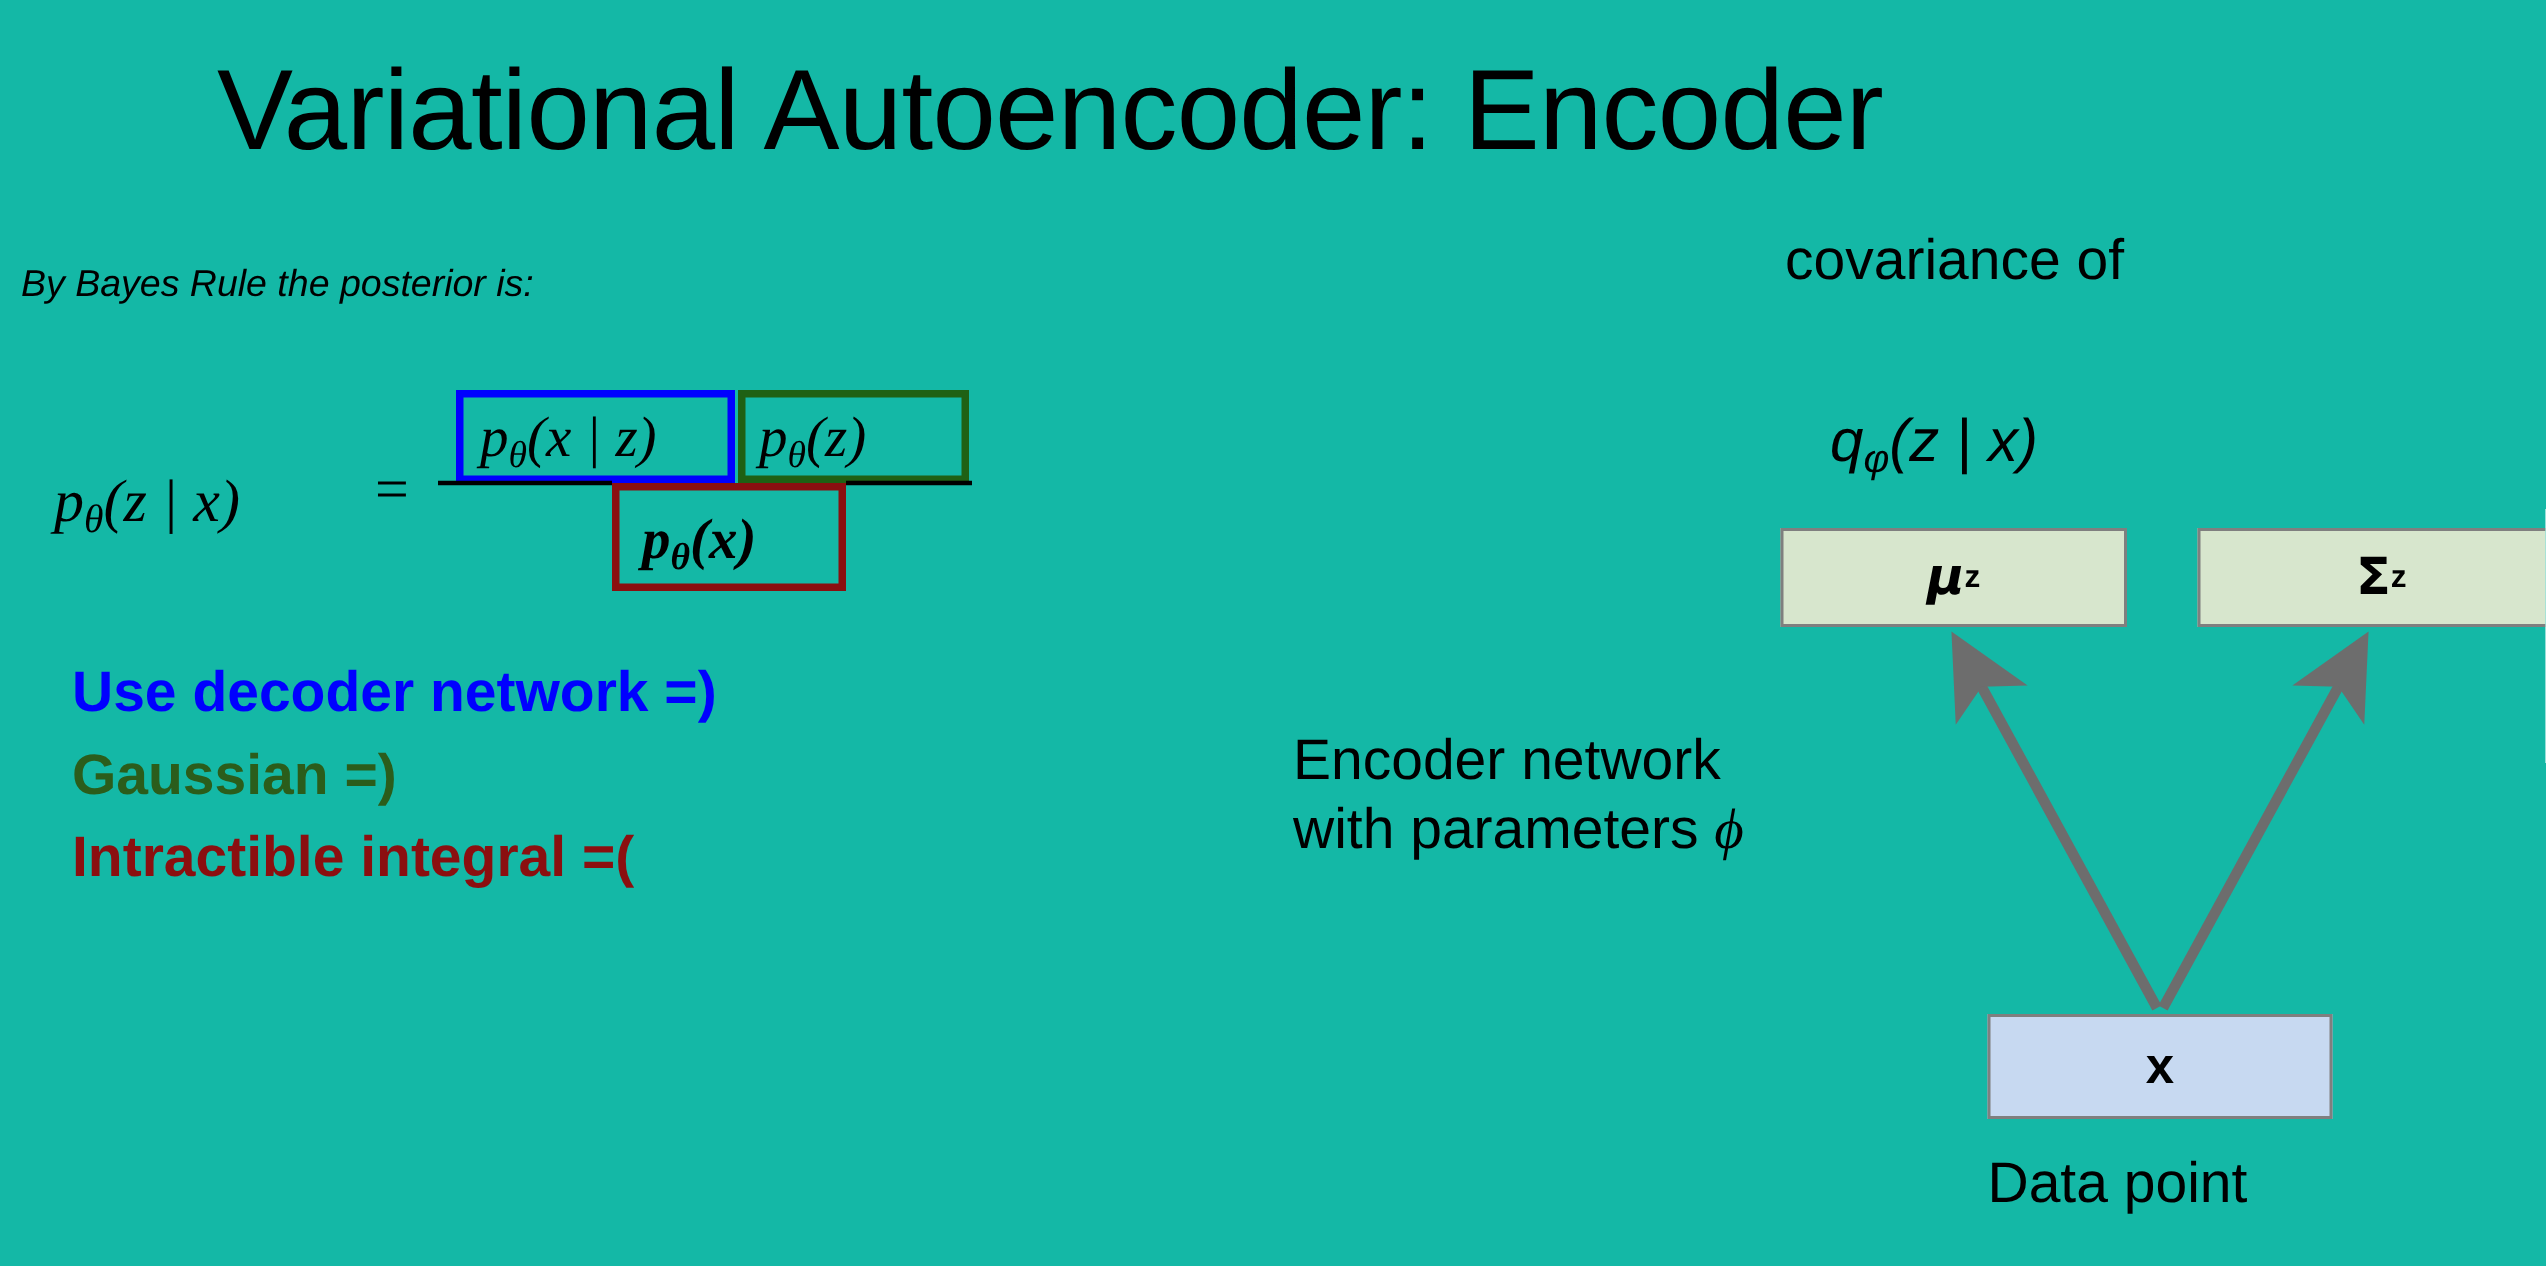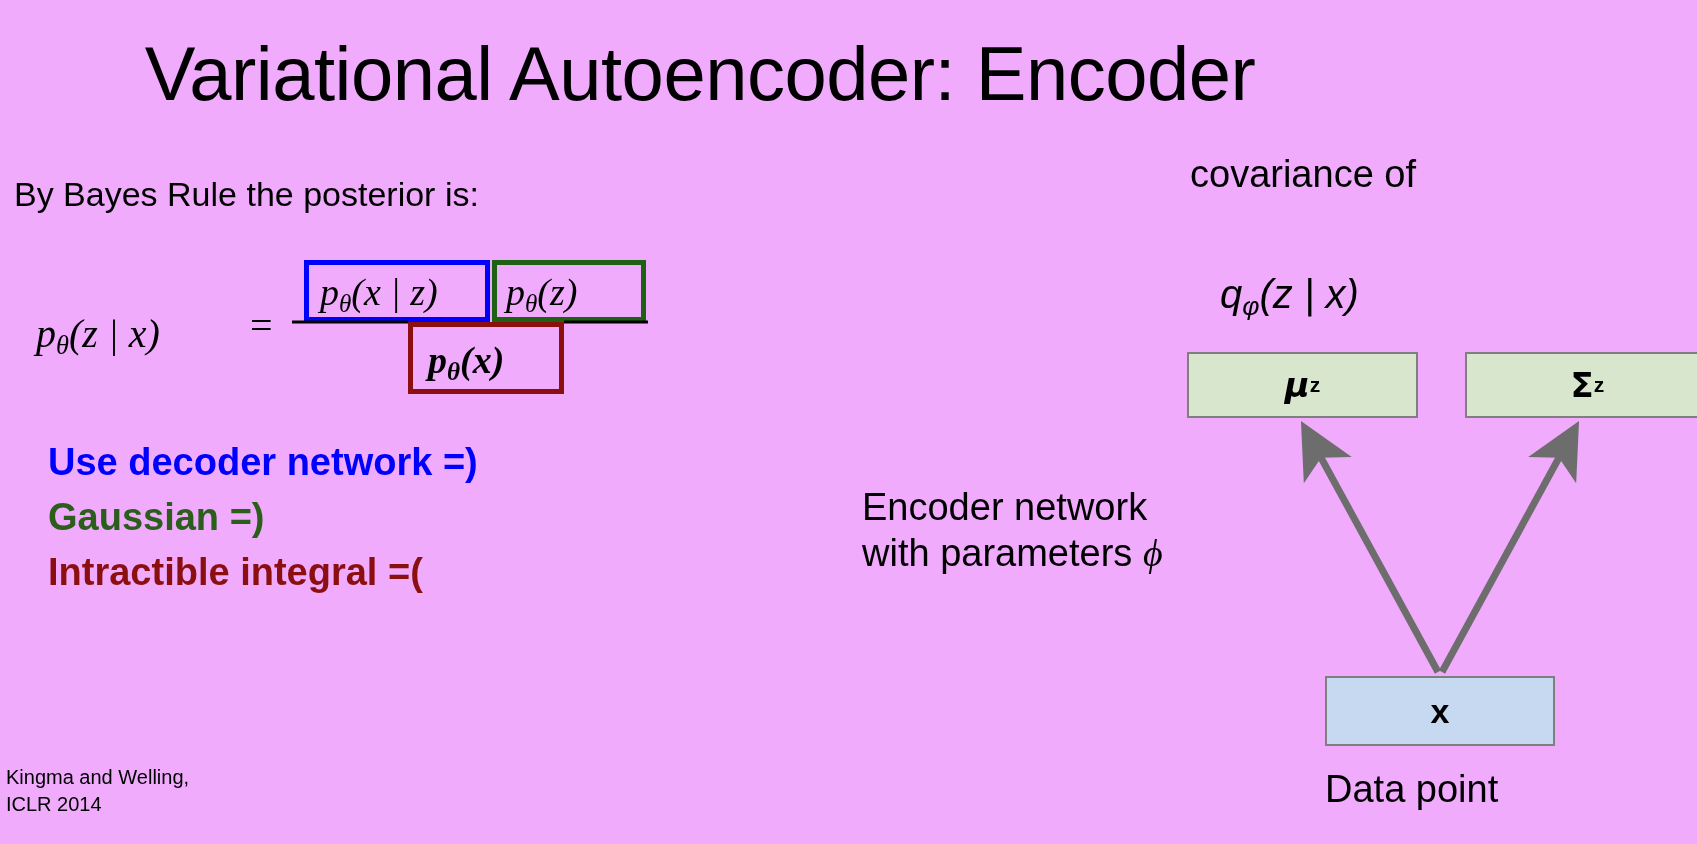--- a/index.html
+++ b/index.html
@@ -9,21 +9,21 @@
   }
   body {
     font-family: "Liberation Sans", sans-serif;
     color: #000000;
   }
   #slide {
     position: relative;
     width: 1697px;
     height: 844px;
     overflow: hidden;
-    background: #f0abfc;
+    background: #14b8a6;
   }
 
   
   .slide-title {
     position: absolute;
     left: 0;
     top: 36px;
     width: 1400px;
     text-align: center;
     font-size: 76px;
@@ -32,23 +32,24 @@
     letter-spacing: -0.5px;
     white-space: nowrap;
     color: #000;
   }
 
   
   .bayes-line {
     position: absolute;
     left: 14px;
     top: 176px;
-    font-size: 34px;
+    font-size: 25px;
     line-height: 1.1;
     white-space: nowrap;
+    font-style: italic;
   }
 
   
   .equation {
     position: absolute;
     left: 36px;
     top: 258px;
     width: 640px;
     height: 165px;
     font-family: "Liberation Serif", serif;
@@ -263,24 +264,20 @@
     <svg class="arrow-layer" style="left:0;top:0;width:640px;height:165px;">
       <line x1="256" y1="64" x2="372" y2="64" stroke="#000000" stroke-width="3"></line>
       <line x1="528" y1="64" x2="612" y2="64" stroke="#000000" stroke-width="3"></line>
     </svg>
   </div>
 
   <div class="note note-1">Use decoder network =)</div>
   <div class="note note-2">Gaussian =)</div>
   <div class="note note-3">Intractible integral =(</div>
 
-  <div class="citation">
-    <div>Kingma and Welling,</div>
-    <div>ICLR 2014</div>
-  </div>
 
   <div class="meancov">
     <div>covariance of</div>
   </div>
 
   <div class="qphi"><span>q</span><span class="sub">φ</span><span>(z | x)</span></div>
 
   <div class="latentbox box-mu">
       <span class="mu-glyph">μ</span>
       <span class="sup">z</span>

